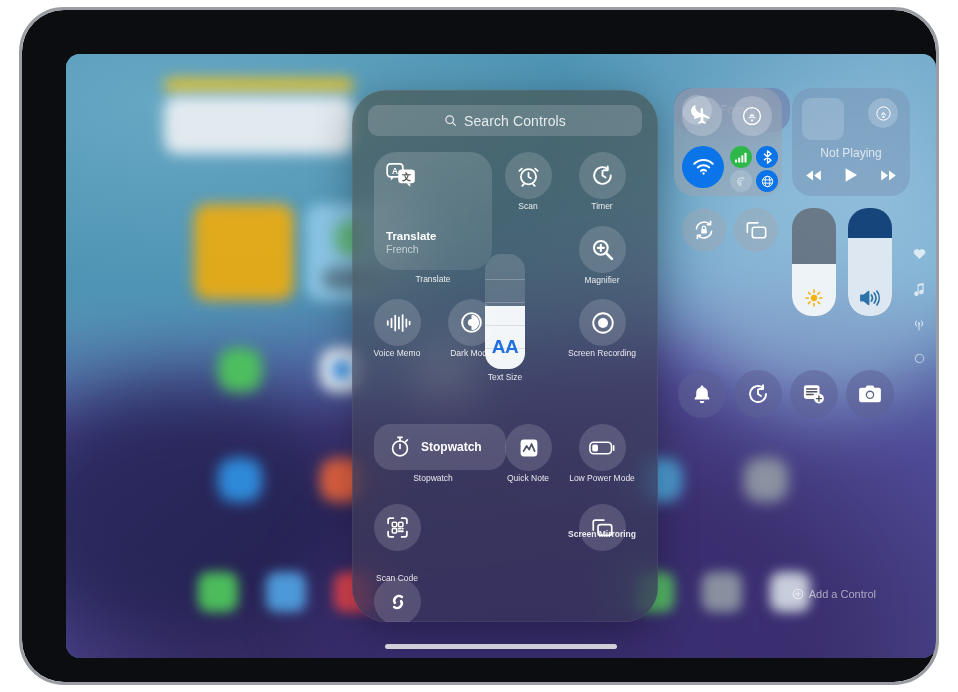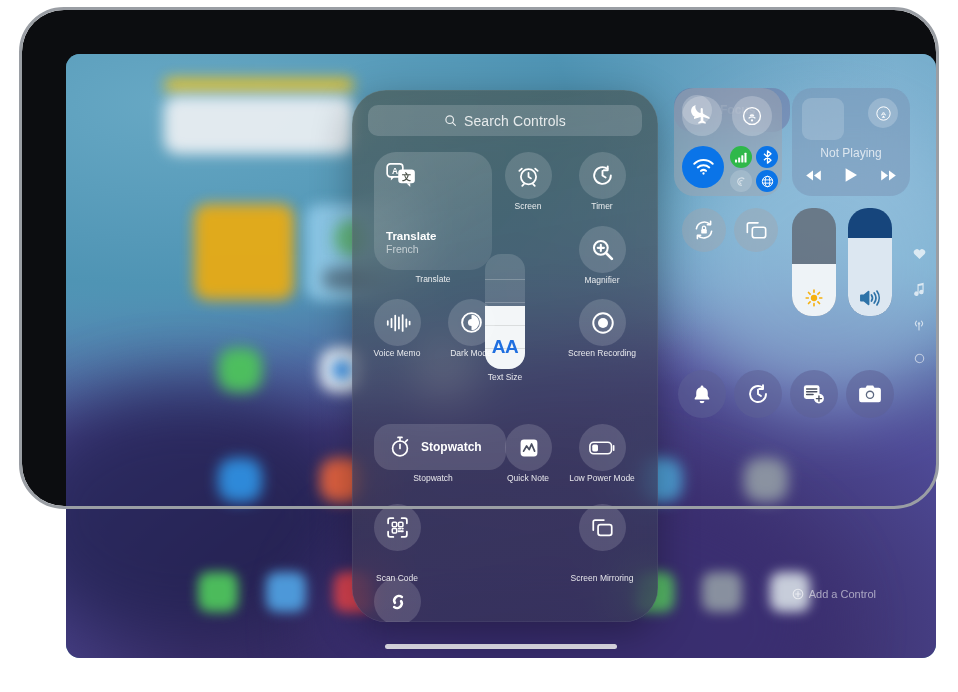--- a/index.html
+++ b/index.html
@@ -1,21 +1,21 @@
 <!DOCTYPE html>
 <html><head>
 <meta charset="utf-8">
 <style>
   html,body{margin:0;padding:0;background:#fff;}
   body{width:958px;height:692px;overflow:hidden;font-family:"Liberation Sans",sans-serif;}
 
   #stage{position:relative;width:958px;height:692px;background:#ffffff;}
 
   
-  .device-outer{position:absolute;left:22px;top:10px;width:914px;height:496px;
+  .device-outer{position:absolute;left:22px;top:10px;width:914px;height:672px;
       border-radius:42px;background:#0c0d10;
       box-shadow:0 0 0 3px #8a8d92, 0 0 0 5px #araraa;}
   .device-outer:after{content:"";position:absolute;inset:-3px;border-radius:45px;
       border:3px solid #9a9ea4;pointer-events:none;}
   .screen{position:absolute;left:44px;top:44px;width:870px;height:604px;border-radius:14px;
       overflow:hidden;background:#4a90ab;}
 
   
   .wall{position:absolute;inset:0;
       background:
@@ -186,21 +186,21 @@
           <div class="tile" style="left:153px;top:10px;">
             <div class="circ" style="width:47px;height:47px;">
               <svg width="25" height="25" viewBox="0 0 24 24" fill="none" stroke="#fff" stroke-width="1.7">
                 <circle cx="12" cy="13.2" r="7.3"></circle>
                 <path d="M12 9.6v3.6l2.4 1.6" stroke-linecap="round"></path>
                 <path d="M5.6 5.4 3.2 7.6M18.4 5.4l2.4 2.2" stroke-linecap="round"></path>
                 <path d="M7.6 20.2 6 22M16.4 20.2 18 22" stroke-linecap="round"></path>
               </svg>
             </div>
           </div>
-          <div class="clabel" style="left:176px;top:60px;">Screen</div>
+          <div class="clabel" style="left:176px;top:60px;">Scan</div>
 
           <div class="tile" style="left:227px;top:10px;">
             <div class="circ" style="width:47px;height:47px;">
               <svg width="25" height="25" viewBox="0 0 24 24" fill="none" stroke="#fff" stroke-width="1.8">
                 <path d="M20 12a8 8 0 1 1-3.2-6.4" stroke-linecap="round"></path>
                 <path d="M17 3.2V7h-3.8" stroke-linecap="round" stroke-linejoin="round"></path>
                 <path d="M12 7.6V12l3 2" stroke-linecap="round"></path>
               </svg>
             </div>
           </div>
@@ -306,21 +306,21 @@
 
 
           <div class="tile" style="left:227px;top:362px;">
             <div class="circ" style="width:47px;height:47px;">
               <svg width="25" height="22" viewBox="0 0 26 22" fill="none" stroke="#fff" stroke-width="1.8">
                 <path d="M3.4 13.2V4.6a1.8 1.8 0 0 1 1.8-1.8h9.2" stroke-linecap="round"></path>
                 <rect x="8.4" y="7.6" width="14.2" height="11" rx="2.4"></rect>
               </svg>
             </div>
           </div>
-          <div class="clabel" style="left:250px;top:432px;">Screen Mirroring</div>
+          <div class="clabel" style="left:250px;top:388px;font-weight:bold;">Screen Mirroring</div>
 
           <div class="tile" style="left:22px;top:436px;">
             <div class="circ" style="width:47px;height:47px;">
               <svg width="26" height="26" viewBox="0 0 24 24" fill="none" stroke="#fff" stroke-width="2.3" stroke-linecap="round">
                 <path d="M15.6 7.4c-2-1.5-4.6-1.2-6.2.8-1.3 1.6-1.2 3.3-.2 4.6"></path>
                 <path d="M8.4 16.6c2 1.5 4.6 1.2 6.2-.8 1.3-1.6 1.2-3.3.2-4.6"></path>
               </svg>
             </div>
           </div>
 

